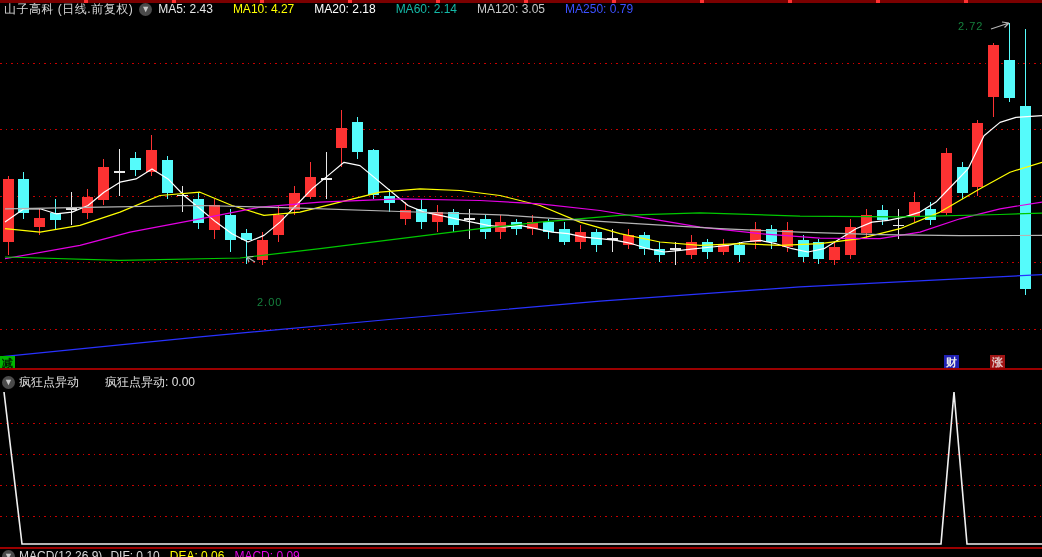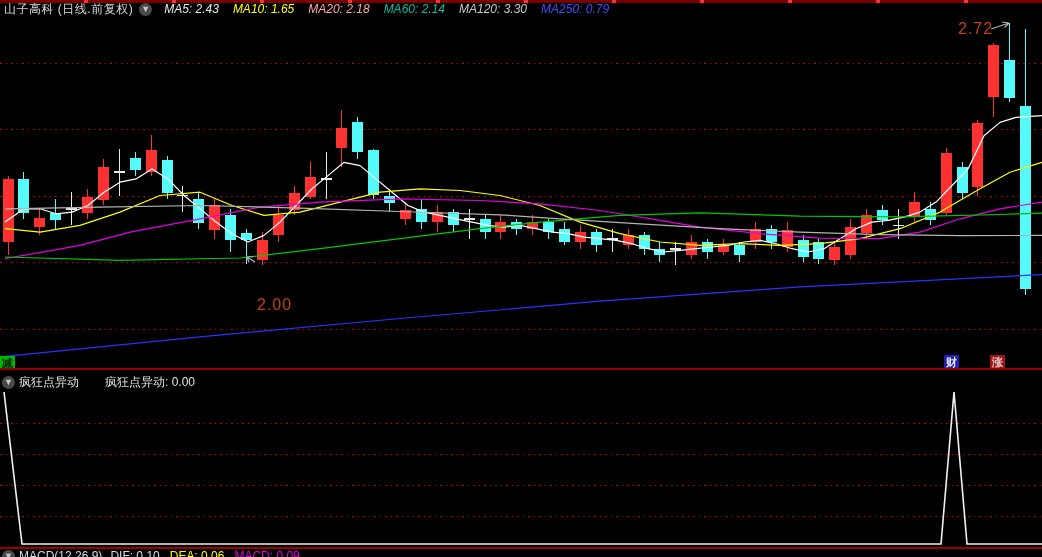--- a/index.html
+++ b/index.html
@@ -10,21 +10,21 @@
   #top-border{position:absolute;left:0;top:0;width:1042px;height:3px;background:#7a0000;}
   #top-border .ticks{position:absolute;inset:0;
      background:repeating-linear-gradient(90deg,transparent 0,transparent 84px,#ff3232 84px,#ff3232 88px);}
   
   #main-header{position:absolute;left:4px;top:3px;height:13px;display:flex;align-items:center;
      font-size:12px;line-height:13px;color:#d8d8d8;white-space:nowrap;}
   #main-header .title{letter-spacing:0.5px;}
   .icon-circle{display:inline-flex;align-items:center;justify-content:center;
      width:13px;height:13px;border-radius:50%;background:#4a4a4a;color:#c8c8c8;
      font-size:9px;line-height:13px;margin:0 6px;}
-  #ma-legend{display:inline-flex;gap:14px;margin-left:6px;font-style:italic;}
+  #ma-legend{display:inline-flex;gap:20px;margin-left:0;}
   #ma-legend .ma-item{font-size:12px;}
   
   .marker{position:absolute;width:15px;height:14px;font-size:11px;line-height:14px;
      text-align:center;font-weight:bold;}
   #marker-jian{left:0;top:356px;background:#00b400;color:#002000;}
   #marker-cai{left:944px;top:355px;background:#2020b4;color:#e8e8e8;}
   #marker-zhang{left:990px;top:355px;background:#a01414;color:#e0c8c8;}
   
   .hdiv{position:absolute;left:0;width:1042px;background:#9b0000;}
   #div1{top:368px;height:2px;}
@@ -33,21 +33,21 @@
   #panel-header{position:absolute;left:2px;top:374px;display:flex;align-items:center;
      font-size:12px;color:#e0e0e0;white-space:nowrap;}
   #panel-header .icon-circle{margin:0 4px 0 0;}
   #panel-header .pnl-title{margin-right:26px;}
   
   #macd-bar{position:absolute;left:2px;top:549px;display:flex;align-items:center;
      font-size:12px;color:#d8d8d8;white-space:nowrap;}
   #macd-bar .icon-circle{margin:0 4px 0 0;}
   #macd-values{display:inline-flex;gap:10px;margin-left:8px;}
   
-  .anno{position:absolute;font-size:16px;color:#c2410c;letter-spacing:1px;}
+  .anno{position:absolute;font-size:11px;color:#15803d;letter-spacing:1px;}
   #anno-low{left:257px;top:255px;margin-top:41px;}
   #anno-high{left:958px;top:20px;}
 </style>
 </head>
 <body>
 
 <div id="screen">
 
   <svg id="chart-svg" width="1042" height="557">
       <g shape-rendering="crispEdges">
@@ -210,24 +210,24 @@
 
   <div id="top-border">
     <div class="ticks"></div>
   </div>
 
   <div id="main-header">
     <span class="title">山子高科 (日线.前复权)</span>
     <span class="icon-circle">▼</span>
     <span id="ma-legend">
         <span class="ma-item" style="color: rgb(232, 232, 232);">MA5: 2.43</span>
-        <span class="ma-item" style="color: rgb(255, 255, 0);">MA10: 1.65</span>
-        <span class="ma-item" style="color: #fca5a5; text-align: right;">MA20: 2.18</span>
+        <span class="ma-item" style="color: rgb(255, 255, 0);">MA10: 4.27</span>
+        <span class="ma-item" style="color: #ffffff; text-align: right;">MA20: 2.18</span>
         <span class="ma-item" style="color: #14b8a6;">MA60: 2.14</span>
-        <span class="ma-item" style="color: rgb(200, 200, 200);">MA120: 3.30</span>
+        <span class="ma-item" style="color: rgb(200, 200, 200);">MA120: 3.05</span>
         <span class="ma-item" style="color: rgb(60, 80, 255);">MA250: 0.79</span>
       </span>
   </div>
 
   <div class="marker" id="marker-jian">减</div>
   <div class="marker" id="marker-cai">财</div>
   <div class="marker" id="marker-zhang">涨</div>
 
   <div class="anno" id="anno-low">2.00</div>
   <div class="anno" id="anno-high">2.72</div>

